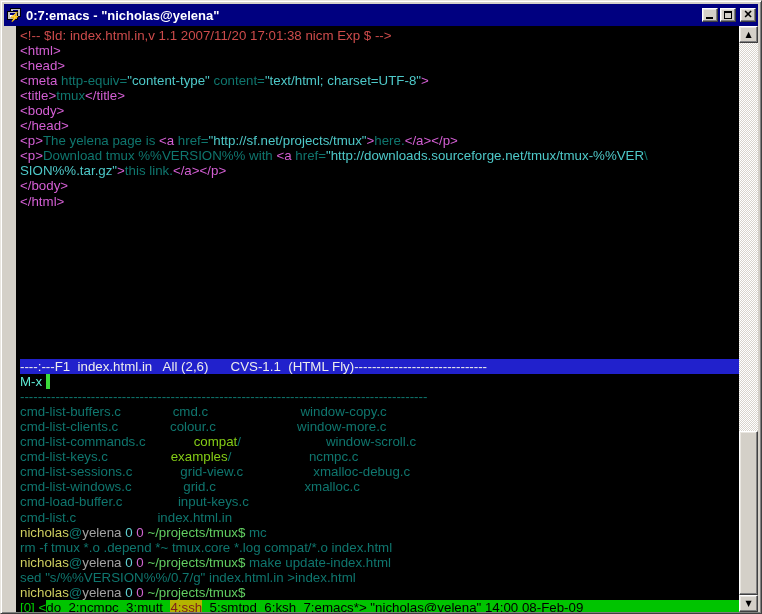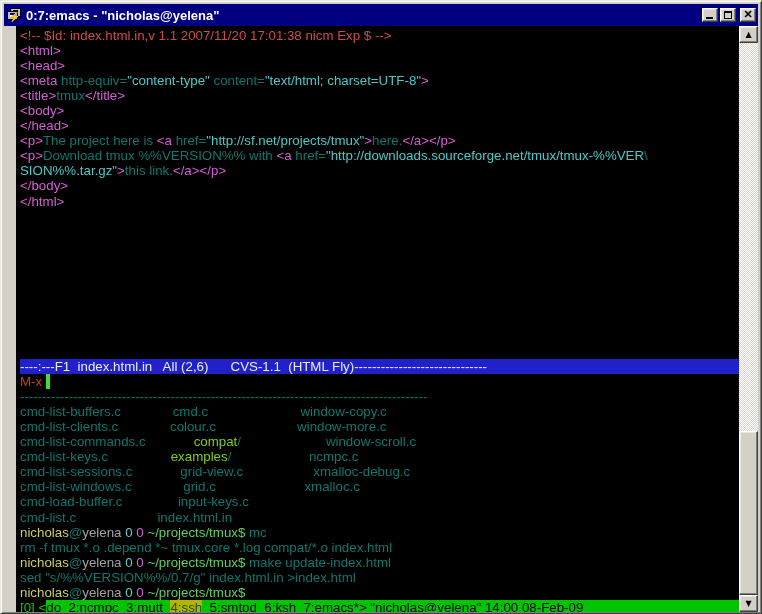--- a/index.html
+++ b/index.html
@@ -55,25 +55,25 @@
   .c-red { color:#cd4b4b; }
   .c-mag { color:#d45fd4;text-align:center; }
   .c-cyn { color:#4ec9c9; }
   .c-blu { color:#84cc16; }
   .c-yel { color:#cfcf60; }
   .c-prd { color:#a3a3a3; }
   .c-pcy { color:#60cfcf; }
   .c-pmg { color:#cf66cf; }
   .c-grn { color:#62cf62; }
   .c-mfg { color:#ededed; }
-  .c-mx  { color:#c2410c; }
+  .c-mx  { color:#5eead4; }
   .c-cur { background:#3bdc3b; color:#3bdc3b; }
   .c-st  { color:#000000; }
   .c-stL { color:#00d000; background:#000000; }
-  .c-stA { color:#14532d; background:#b4b400; }
+  .c-stA { color:#7f1d1d; background:#b4b400; }
 
   
   .scrollbar { position:absolute; right:3px; top:25px; width:19px; height:586px;
     background:repeating-conic-gradient(#ffffff 0% 25%, #d8d4cc 0% 50%);
     background-size:2px 2px;
   }
   .sb-btn {
     position:absolute; left:0; width:19px; height:17px; background:#d4d0c8;
     border-top:1px solid #fff; border-left:1px solid #fff;
     border-right:1px solid #404040; border-bottom:1px solid #404040;
@@ -122,21 +122,21 @@
   </div>
 
   <div class="screen" id="screen">
       <div class="ln"><span class="c-red">&lt;!-- $Id: index.html.in,v 1.1 2007/11/20 17:01:38 nicm Exp $ --&gt;</span></div>
       <div class="ln"><span class="c-mag">&lt;html&gt;</span></div>
       <div class="ln"><span class="c-mag">&lt;head&gt;</span></div>
       <div class="ln"><span class="c-mag">&lt;meta</span><span class="c-fg"> http-equiv=</span><span class="c-cyn">"content-type"</span><span class="c-fg"> content=</span><span class="c-cyn">"text/html; charset=UTF-8"</span><span class="c-mag">&gt;</span></div>
       <div class="ln"><span class="c-mag">&lt;title&gt;</span><span class="c-fg">tmux</span><span class="c-mag">&lt;/title&gt;</span></div>
       <div class="ln"><span class="c-mag">&lt;body&gt;</span></div>
       <div class="ln"><span class="c-mag">&lt;/head&gt;</span></div>
-      <div class="ln"><span class="c-mag">&lt;p&gt;</span><span class="c-fg">The project here is </span><span class="c-mag">&lt;a</span><span class="c-fg"> href=</span><span class="c-cyn">"http://sf.net/projects/tmux"</span><span class="c-mag">&gt;</span><span class="c-fg">here.</span><span class="c-mag">&lt;/a&gt;&lt;/p&gt;</span></div>
+      <div class="ln"><span class="c-mag">&lt;p&gt;</span><span class="c-fg">The yelena page is </span><span class="c-mag">&lt;a</span><span class="c-fg"> href=</span><span class="c-cyn">"http://sf.net/projects/tmux"</span><span class="c-mag">&gt;</span><span class="c-fg">here.</span><span class="c-mag">&lt;/a&gt;&lt;/p&gt;</span></div>
       <div class="ln"><span class="c-mag">&lt;p&gt;</span><span class="c-fg">Download tmux %%VERSION%% with </span><span class="c-mag">&lt;a</span><span class="c-fg"> href=</span><span class="c-cyn">"http://downloads.sourceforge.net/tmux/tmux-%%VER</span><span class="c-fg">\</span></div>
       <div class="ln"><span class="c-cyn">SION%%.tar.gz"</span><span class="c-mag">&gt;</span><span class="c-fg">this link.</span><span class="c-mag">&lt;/a&gt;&lt;/p&gt;</span></div>
       <div class="ln"><span class="c-mag">&lt;/body&gt;</span></div>
       <div class="ln"><span class="c-mag">&lt;/html&gt;</span></div>
       <div class="ln"></div>
       <div class="ln"></div>
       <div class="ln"></div>
       <div class="ln"></div>
       <div class="ln"></div>
       <div class="ln"></div>

